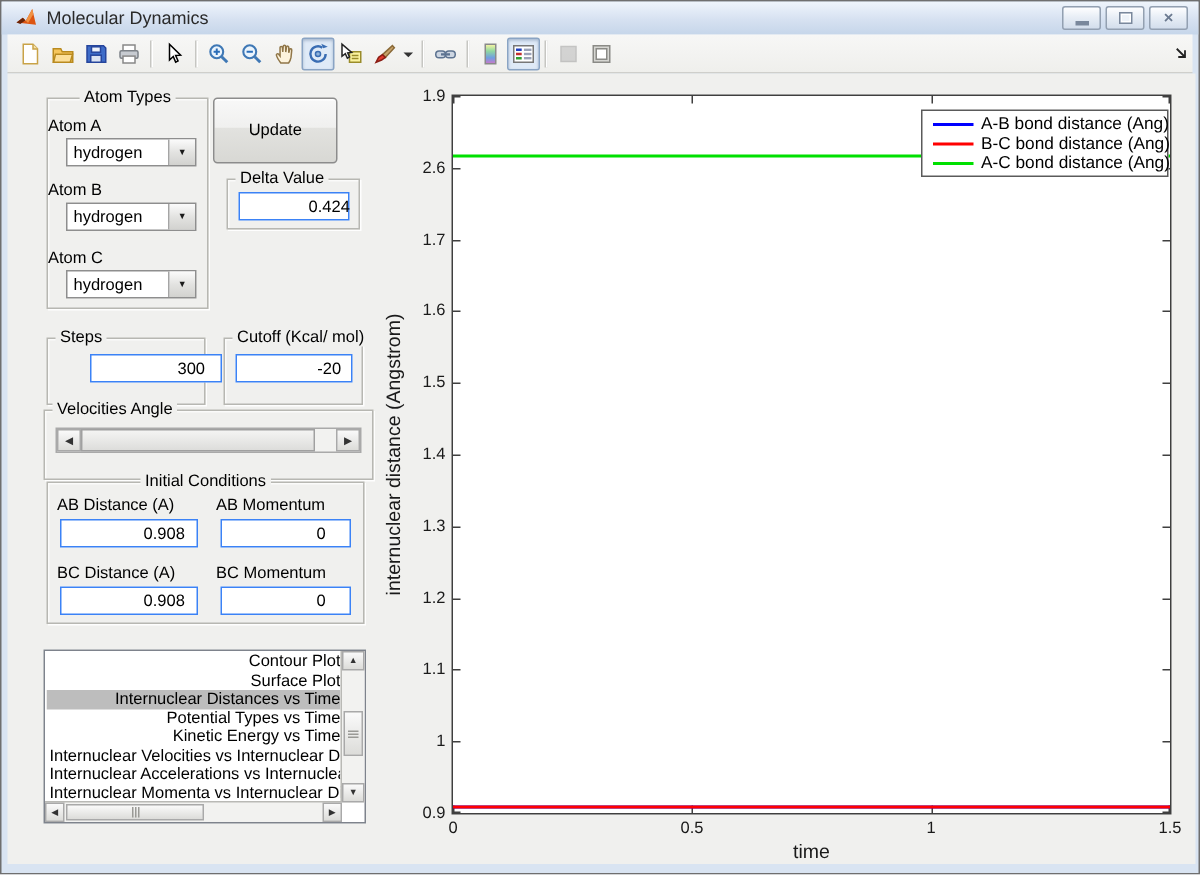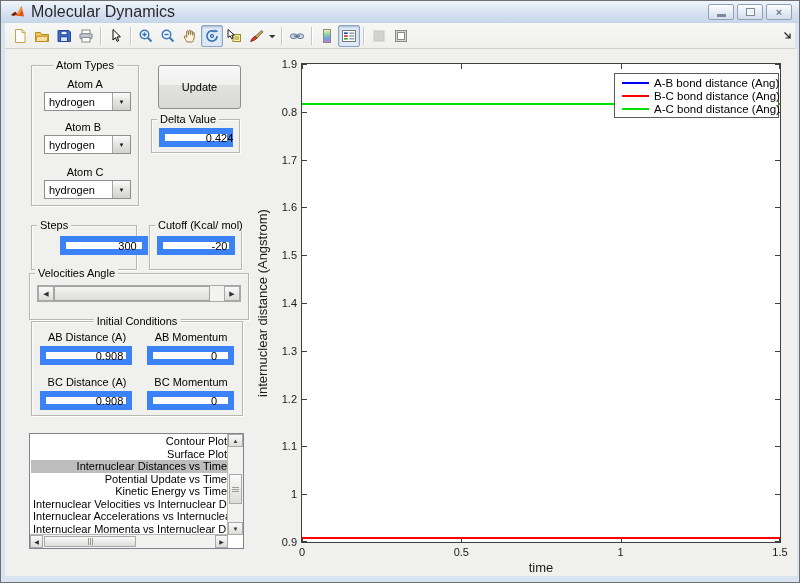--- a/index.html
+++ b/index.html
@@ -1,43 +1,43 @@
 <!DOCTYPE html>
 <html><head>
 <meta charset="utf-8">
 <style>
   html,body{margin:0;padding:0;background:#fff;}
   body{font-family:"Liberation Sans","DejaVu Sans",sans-serif;font-size:11px;color:#000;}
   .window{position:relative;width:800px;height:583px;box-sizing:border-box;border:1px solid #6f6f6f;background:#d9e4f2;overflow:hidden;}
   
   .titlebar{position:absolute;top:0;left:0;right:0;height:22px;background:linear-gradient(#eff5fc,#d6e1f1 55%,#c6d6ea);display:flex;align-items:center;padding-left:9px;}
   .appicon{width:15px;height:15px;display:inline-flex;}
-  .title{font-size:16px;color:#2a2a2a;margin-left:6px;}
+  .title{font-size:12px;color:#2a2a2a;margin-left:6px;}
   .winbtns{position:absolute;right:7px;top:3px;display:flex;gap:3px;}
   .winbtn{width:26px;height:16px;box-sizing:border-box;border:1px solid #93a0b1;border-radius:2px;background:linear-gradient(#fefeff,#e8eef6 45%,#d3deec);display:flex;align-items:center;justify-content:center;color:#5f6e84;}
   .glyph-min{width:9px;height:3px;background:#7a889c;margin-top:6px;}
   .glyph-max{width:9px;height:8px;box-sizing:border-box;border:1px solid #7a889c;background:#eef3f9;box-shadow:inset 0 0 0 1px #fff;}
   .glyph-close{font-size:11px;font-weight:bold;color:#6b7a90;line-height:1;}
   
   .toolbar{position:absolute;top:22px;left:4px;right:4px;height:26px;background:linear-gradient(#f7f7f6,#efefec);border-bottom:1px solid #cfcfcb;display:flex;align-items:center;padding-left:4px;box-sizing:border-box;}
   .tbtn{width:22px;height:22px;display:flex;align-items:center;justify-content:center;border:1px solid transparent;border-radius:2px;box-sizing:border-box;}
   .tbtn.narrow{width:11px;}
   .tbtn.pressed{background:#dfeaf7;border-color:#8aa4c4;box-shadow:inset 0 1px 2px rgba(60,90,130,.35);}
   .tbtn.disabled{opacity:.5;filter:grayscale(1);}
   .tsep{width:1px;height:18px;background:#c6c6c2;border-right:1px solid #ffffff;margin:0 3px;}
   .tovf{margin-left:auto;margin-right:3px;display:flex;}
   
   .canvas{position:absolute;left:4px;top:48px;width:792px;height:527px;background:#f0f0ee;}
   
   .gpanel{position:absolute;box-sizing:border-box;border:1px solid #b7b7b2;box-shadow:1px 1px 0 rgba(255,255,255,.9), inset 1px 1px 0 rgba(255,255,255,.7);}
   .gtitle{position:absolute;top:-7px;background:#f0f0ee;padding:0 3px;white-space:nowrap;}
   .gtitle.center{left:50%;transform:translateX(-50%);}
   .gtitle.left{left:5px;}
-  .ctl-label{position:absolute;text-align:center;white-space:nowrap;}
-  .field{position:absolute;box-sizing:border-box;background:#fff;border:6px solid #3b82f6;display:flex;align-items:center;justify-content:center;padding-left:47px;}
+  .ctl-label{position:absolute;white-space:nowrap;}
+  .field{position:absolute;box-sizing:border-box;background:#fff;border:1px solid #3b82f6;display:flex;align-items:center;justify-content:center;padding-left:47px;}
   .combo{position:absolute;box-sizing:border-box;background:#fff;border:1px solid #8e8e8e;display:flex;align-items:stretch;}
   .combo .cval{flex:1;display:flex;align-items:center;padding-left:4px;overflow:hidden;}
   .combo .cbtn{width:17px;border-left:1px solid #a5a5a5;background:linear-gradient(#fbfbfb,#e3e3e1 50%,#d2d2cf);display:flex;align-items:center;justify-content:center;font-size:6px;color:#1a1a1a;}
   .update-btn{position:absolute;box-sizing:border-box;border:1px solid #8c8c8c;border-radius:3px;background:linear-gradient(#f8f8f8,#f0f0ef 45%,#e2e2df 46%,#d8d8d4);display:flex;align-items:center;justify-content:center;box-shadow:inset 0 1px 0 #fff;}
   .radio-row{position:absolute;display:flex;align-items:center;gap:5px;}
   .radio{width:12px;height:12px;box-sizing:border-box;border-radius:50%;border:1px solid #8e9aa6;background:radial-gradient(circle at 40% 35%,#ffffff,#dfe6ec);}
   .radio.sel::after{content:"";display:block;width:6px;height:6px;margin:2px;border-radius:50%;background:radial-gradient(circle at 35% 30%,#9ed4f2,#1c5f9e 70%);}
   
   .slider{position:absolute;box-sizing:border-box;border:1px solid #a9a9a9;background:#f2f2f0;}
   .sl-arrow{position:absolute;top:0;bottom:0;width:16px;background:linear-gradient(#fafafa,#dcdcd9);border:1px solid #a9a9a9;box-sizing:border-box;display:flex;align-items:center;justify-content:center;font-size:7px;color:#333;}
@@ -238,21 +238,21 @@
         <span class="cval">hydrogen</span>
         <span class="cbtn">▼</span>
       </div>
       <div class="ctl-label" style="left:0;right:0;top:100px;">Atom C</div>
       <div class="combo" style="left:12px;top:114px;width:87px;height:19px;">
         <span class="cval">hydrogen</span>
         <span class="cbtn">▼</span>
       </div>
     </div>
 
-    <div class="update-btn" style="left:153px;top:16px;width:83px;height:44px;">Update</div>
+    <div class="update-btn" style="left:137px;top:16px;width:83px;height:44px;">Update</div>
 
     <div class="gpanel" style="left:146px;top:70px;width:89px;height:34px;">
       <span class="gtitle left">Delta Value</span>
       <div class="field" style="left:7px;top:8px;width:74px;height:19px;">0.424</div>
     </div>
 
 
     <div class="gpanel" style="left:26px;top:176px;width:106px;height:45px;">
       <span class="gtitle left">Steps</span>
       <div class="field" style="left:8px;top:10px;width:88px;height:19px;margin-left:20px;">300</div>
@@ -282,21 +282,21 @@
       <div class="ctl-label" style="left:112px;top:54px;width:94px;">BC Momentum</div>
       <div class="field" style="left:8px;top:69px;width:92px;height:19px;">0.908</div>
       <div class="field" style="left:115px;top:69px;width:87px;height:19px;">0</div>
     </div>
 
     <div class="listbox" style="left:24px;top:384px;width:215px;height:116px;">
       <div class="lrows" id="listrows">
           <div class="lrow">Contour Plot</div>
           <div class="lrow">Surface Plot</div>
           <div class="lrow sel">Internuclear Distances vs Time</div>
-          <div class="lrow">Potential Update vs Time</div>
+          <div class="lrow">Potential Types vs Time</div>
           <div class="lrow">Kinetic Energy vs Time</div>
           <div class="lrow">Internuclear Velocities vs Internuclear Distance</div>
           <div class="lrow">Internuclear Accelerations vs Internuclear Distance</div>
           <div class="lrow">Internuclear Momenta vs Internuclear Distance</div>
         </div>
       <div class="vsb">
         <span class="sb-btn" style="left:0;right:0;top:0;height:13px;">▲</span>
         <span class="sb-btn" style="left:1px;right:1px;top:40px;height:30px;">
             <span class="grip">
               <i></i>
@@ -345,21 +345,21 @@
         <div class="ytick" style="right: 0px; width: 5px; height: 1px; top: 191.2px;"></div>
         <div class="ylabel-tick" style="top: 185.2px;">1.5</div>
         <div class="ytick" style="left: 0px; width: 5px; height: 1px; top: 143.4px;"></div>
         <div class="ytick" style="right: 0px; width: 5px; height: 1px; top: 143.4px;"></div>
         <div class="ylabel-tick" style="top: 137.4px;">1.6</div>
         <div class="ytick" style="left: 0px; width: 5px; height: 1px; top: 95.6px;"></div>
         <div class="ytick" style="right: 0px; width: 5px; height: 1px; top: 95.6px;"></div>
         <div class="ylabel-tick" style="top: 89.6px;">1.7</div>
         <div class="ytick" style="left: 0px; width: 5px; height: 1px; top: 47.8px;"></div>
         <div class="ytick" style="right: 0px; width: 5px; height: 1px; top: 47.8px;"></div>
-        <div class="ylabel-tick" style="top: 41.8px;">0.8</div>
+        <div class="ylabel-tick" style="top: 41.8px;">2.6</div>
         <div class="ytick" style="left: 0px; width: 5px; height: 1px; top: 0px;"></div>
         <div class="ytick" style="right: 0px; width: 5px; height: 1px; top: 0px;"></div>
         <div class="ylabel-tick" style="top: -6px;">1.9</div>
         <div class="xtick" style="bottom: 0px; width: 1px; height: 5px; left: 0px;"></div>
         <div class="xtick" style="top: 0px; width: 1px; height: 5px; left: 0px;"></div>
         <div class="xlabel-tick" style="left: -17px;">0</div>
         <div class="xtick" style="bottom: 0px; width: 1px; height: 5px; left: 159.333px;"></div>
         <div class="xtick" style="top: 0px; width: 1px; height: 5px; left: 159.333px;"></div>
         <div class="xlabel-tick" style="left: 142.333px;">0.5</div>
         <div class="xtick" style="bottom: 0px; width: 1px; height: 5px; left: 318.667px;"></div>

